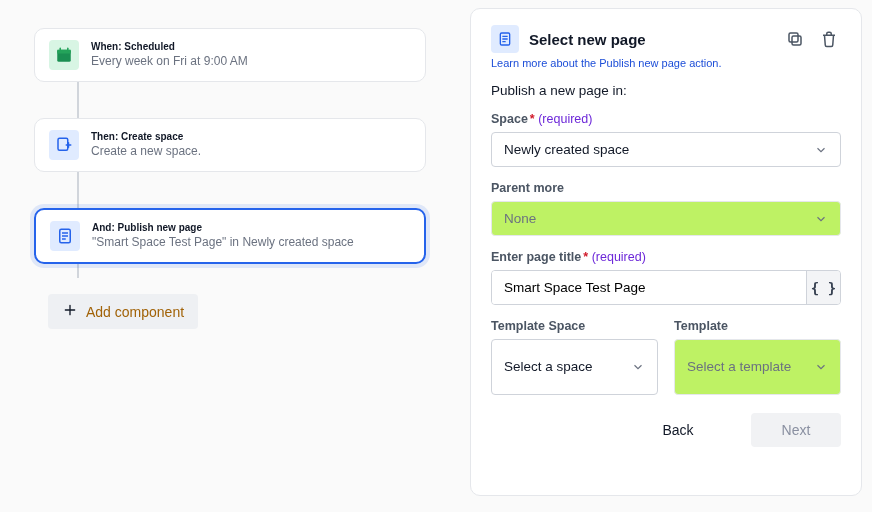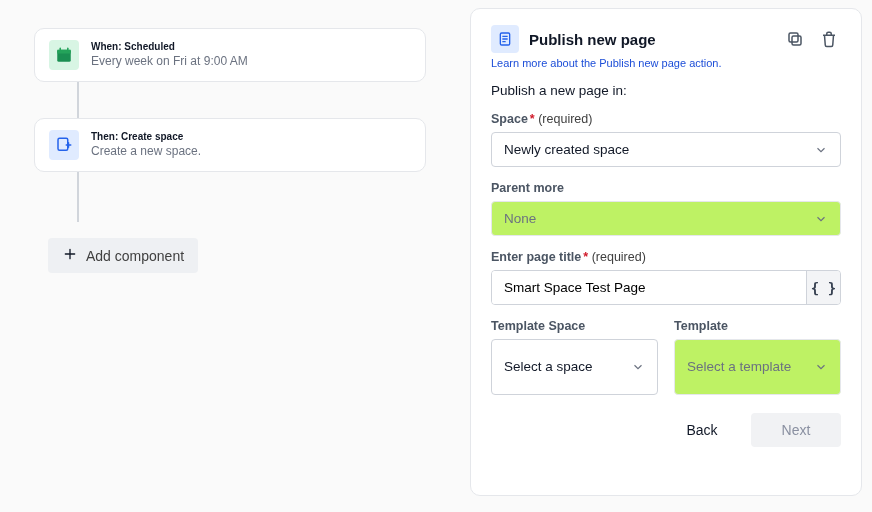--- a/index.html
+++ b/index.html
@@ -44,21 +44,21 @@
       margin-top: 16px;
       margin-left: 14px;
       display: inline-flex;
       align-items: center;
       gap: 8px;
       background: #eef0f3;
       border: none;
       border-radius: 4px;
       padding: 8px 14px;
       font-size: 14px;
-      color: #404040;
+      color: #a16207;
       cursor: pointer;
     }
 
     
     .panel {
       background: #fff;
       border: 1px solid #e5e7eb;
       border-radius: 10px;
       padding: 16px 20px 20px 20px;
       height: 100%;
@@ -80,21 +80,21 @@
 
     .learn-link {
       color: #1d4ed8; font-size: 11px; margin-top: 4px; cursor: pointer;
     }
     .intro { font-size: 13.5px; color: #111827; margin-top: 14px; }
 
     .field-label {
       font-size: 12.5px; font-weight: 600; color: #4b5563; margin-top: 14px;
     }
     .required-star { color: #d11a2a; margin-left: 2px; }
-    .req-text { color: #404040; font-weight: 400; }
+    .req-text { color: #6d28d9; font-weight: 400; }
 
     .select-box, .input-box {
       margin-top: 6px;
       width: 100%;
       border: 1px solid #cfd3da;
       border-radius: 4px;
       background: #fff;
       font-size: 13.5px;
       color: #111827;
       padding: 9px 12px;
@@ -122,21 +122,21 @@
       font-family: monospace; font-size: 14px; font-weight: 700; color: #374151;
       cursor: pointer;
     }
 
     .row2 { display: flex; gap: 16px; margin-top: 0; }
     .row2 > div { flex: 1; }
     .row2 .select-box { height: 56px; }
     .row2 .select-box span { line-height: 1.2; }
 
     .footer {
-      display: flex; justify-content: flex-end; gap: 4px;
+      display: flex; justify-content: flex-end; gap: 28px;
       margin-top: 18px;
     }
     .btn {
       min-width: 90px;
       padding: 9px 16px;
       border-radius: 4px;
       font-size: 14px; font-weight: 500;
       border: none;
       text-align: center;
       cursor: pointer;
@@ -175,20 +175,32 @@
           </svg>
       </div>
       <div>
         <div class="flow-title">Then: Create space</div>
         <div class="flow-sub">Create a new space.</div>
       </div>
     </div>
 
     <div class="connector"></div>
 
+    <div class="flow-card selected">
+      <div class="flow-icon blue">
+        <svg width="18" height="18" viewBox="0 0 24 24" fill="none" stroke="currentColor" stroke-width="2">
+            <rect x="5" y="3" width="14" height="18" rx="2"></rect>
+            <path d="M8 8h8M8 12h8M8 16h5"></path>
+          </svg>
+      </div>
+      <div>
+        <div class="flow-title">And: Publish new page</div>
+        <div class="flow-sub">"Smart Space Test Page" in Newly created space</div>
+      </div>
+    </div>
 
     <div class="connector" style="height:14px;"></div>
 
     <button class="add-comp">
       <span>
         <svg width="16" height="16" viewBox="0 0 24 24" fill="none" stroke="#111827" stroke-width="2" stroke-linecap="round">
             <path d="M12 5v14M5 12h14"></path>
           </svg>
       </span>
       <span>Add component</span>
@@ -198,21 +210,21 @@
   <div class="right">
     <div class="panel">
 
       <div class="panel-header">
         <div class="flow-icon blue" style="width:28px;height:28px;border-radius:4px;">
           <svg width="16" height="16" viewBox="0 0 24 24" fill="none" stroke="currentColor" stroke-width="2">
               <rect x="5" y="3" width="14" height="18" rx="2"></rect>
               <path d="M8 8h8M8 12h8M8 16h5"></path>
             </svg>
         </div>
-        <div class="title">Publish new page</div>
+        <div class="title">Select new page</div>
         <div class="icon-btn">
           <svg width="18" height="18" viewBox="0 0 24 24" fill="none" stroke="currentColor" stroke-width="2">
               <rect x="8" y="8" width="12" height="12" rx="2"></rect>
               <rect x="4" y="4" width="12" height="12" rx="2"></rect>
             </svg>
         </div>
         <div class="icon-btn">
           <svg width="18" height="18" viewBox="0 0 24 24" fill="none" stroke="currentColor" stroke-width="2">
               <path d="M4 7h16M9 7V5a2 2 0 0 1 2-2h2a2 2 0 0 1 2 2v2M6 7l1 13a2 2 0 0 0 2 2h6a2 2 0 0 0 2-2l1-13"></path>
             </svg>

